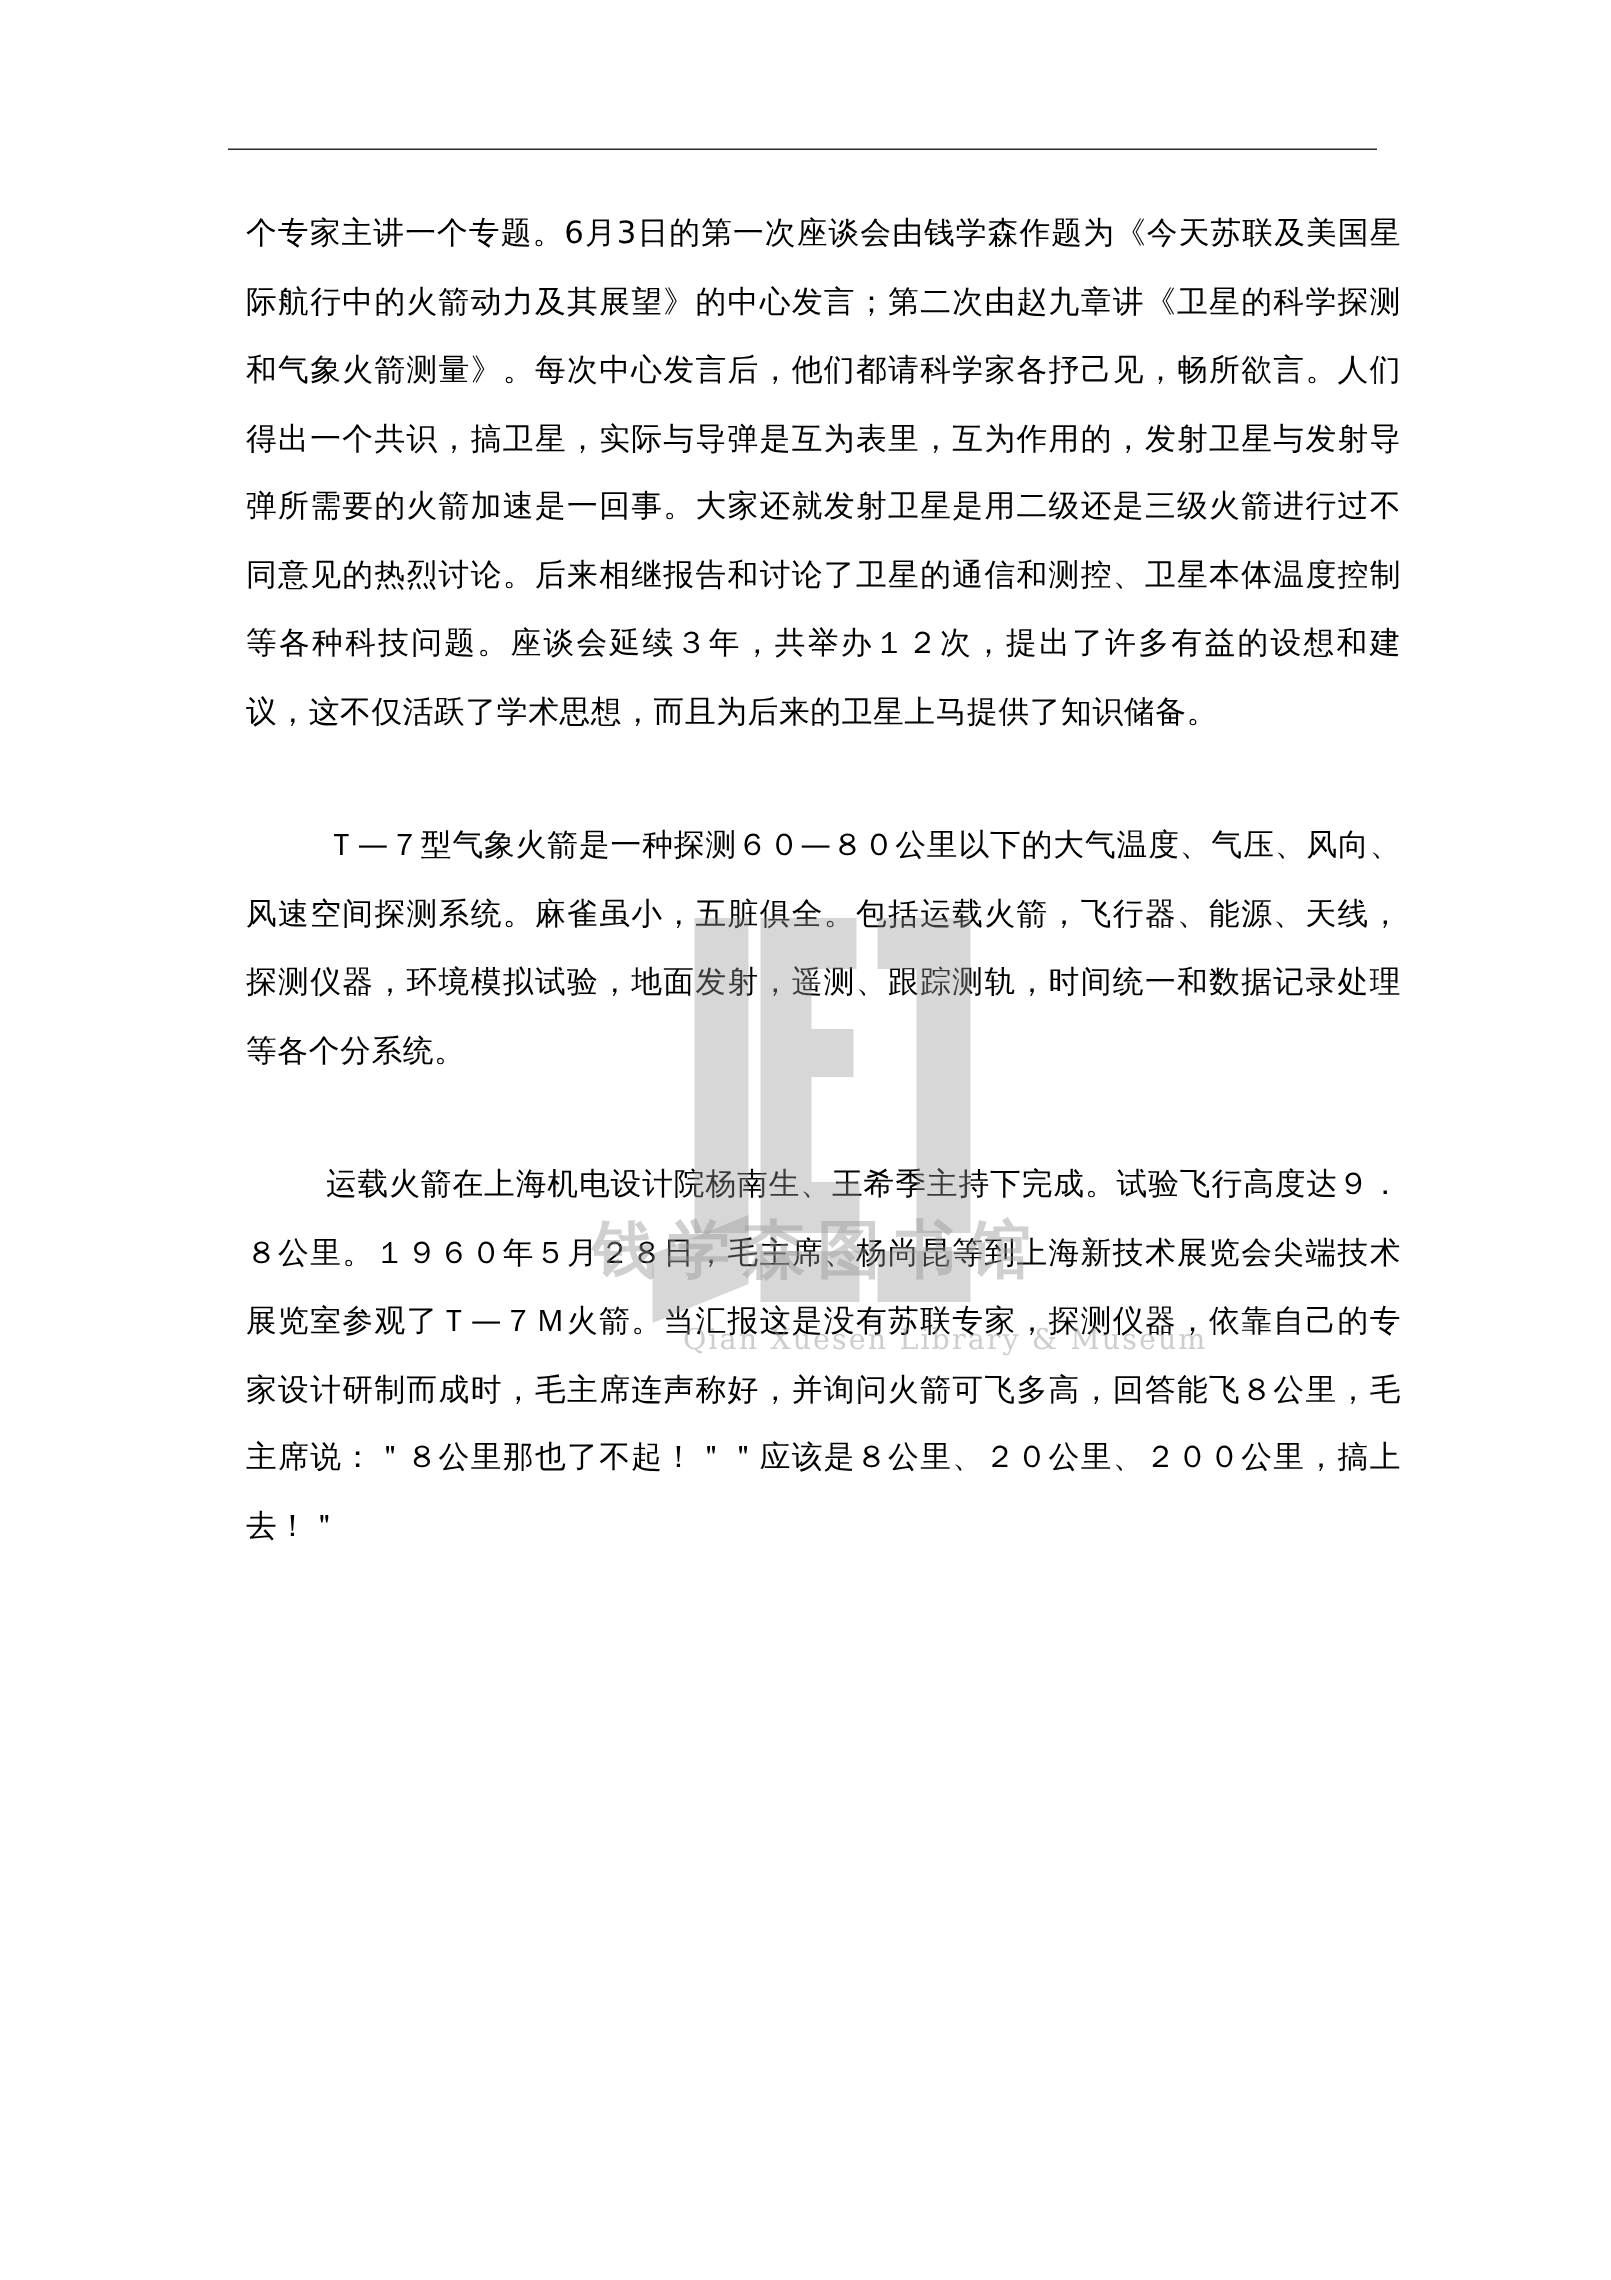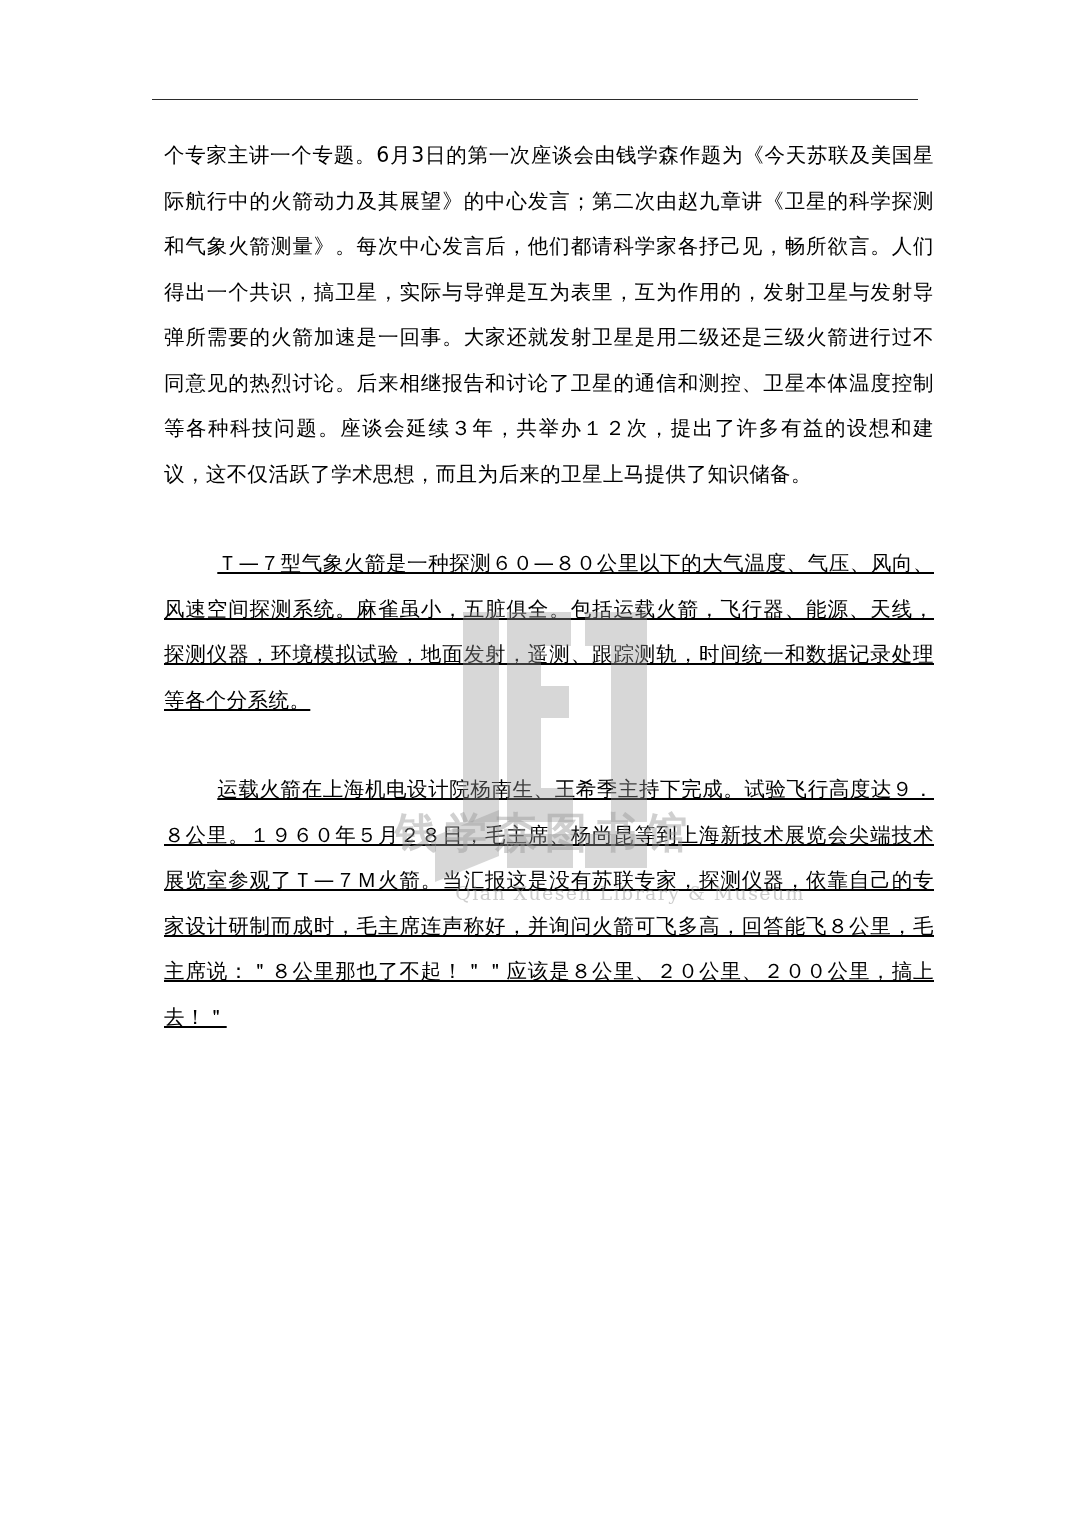--- a/index.html
+++ b/index.html
@@ -37,21 +37,20 @@
     line-height: 45.5px;
     color: #000000;
     letter-spacing: 0.4px;
     text-align: justify;
     text-justify: inter-ideograph;
     margin: 0;
     font-family: "DejaVu Sans", sans-serif;
   }
   .para + .para {
     margin-top: 44px;
-    text-decoration: underline;
   }
   .indent {
     text-indent: 2.6em;
   }
   
   .watermark {
     position: absolute;
     left: 0;
     top: 0;
     width: 1074px;

